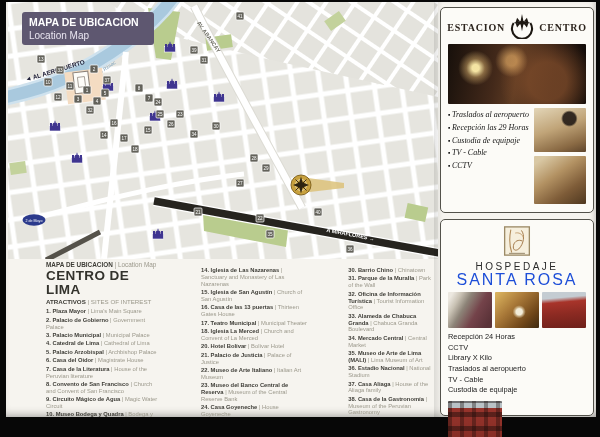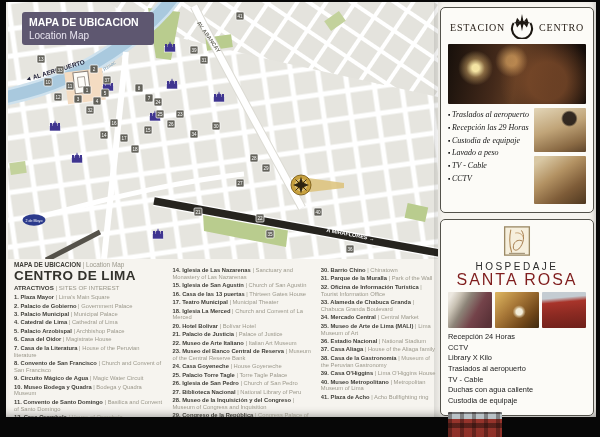--- a/index.html
+++ b/index.html
@@ -5,59 +5,59 @@
   html,body{margin:0;padding:0;width:600px;height:437px;background:#070707;overflow:hidden;
     font-family:"Liberation Sans",sans-serif;}
   .page{position:absolute;left:6px;top:2px;width:590px;height:415px;background:#f6f4ef;
     box-shadow:inset 0 -7px 9px -5px rgba(0,0,0,.3), inset -5px 0 7px -4px rgba(0,0,0,.18);}
   
   .map-wrap{position:absolute;left:2px;top:0;width:430px;height:257px;overflow:hidden;}
   .crease{position:absolute;left:428px;top:0;width:9px;height:415px;
     background:linear-gradient(90deg,rgba(0,0,0,.10),rgba(0,0,0,0));}
   
   .legend{position:absolute;left:8px;top:259px;width:422px;height:156px;display:flex;gap:9px;overflow:hidden;}
-  .lcol{overflow:hidden;}
+  .lcol{overflow:hidden;margin-left:32px;}
   .lcol1{flex-basis:37%;}
   .lcol2{flex-basis:34.5%;padding-top:6px;}
   .lcol3{flex-basis:28.5%;padding-top:6px;}
   .lg-head{font-size:6.4px;font-weight:bold;color:#3e3d37;margin-bottom:1px;}
   .lg-title{font-size:13.5px;font-weight:bold;letter-spacing:.4px;color:#33322c;line-height:1.05;}
   .lg-sub{font-size:6.2px;font-weight:bold;color:#3e3d37;margin:1px 0 3px;}
   .en{color:#9b988b;font-weight:normal;}
   .lcol ul{list-style:none;margin:0;padding:0;font-size:5.8px;line-height:1.18;color:#43423c;}
   .lcol li{margin-bottom:1.6px;}
   .es{font-weight:bold;color:#3e3d37;}
   
   .panel{position:absolute;left:434px;width:154px;background:#fcfbf7;border:1.6px solid #53524b;
     border-radius:5px;padding:6px 7px;box-sizing:border-box;}
   .p-est{top:5px;height:206px;}
   .p-sr{top:217px;height:197px;}
   .et{display:flex;align-items:center;justify-content:center;gap:3px;
-    font-family:"Liberation Serif",serif;font-weight:normal;font-size:10px;letter-spacing:.8px;color:#2c241d;}
+    font-family:"Liberation Serif",serif;font-weight:bold;font-size:10px;letter-spacing:.8px;color:#2c241d;}
   .photo{border-radius:1px;}
   .ph-est-main{height:60px;margin:3px 0 4px;
     background:
       radial-gradient(circle at 20% 40%, rgba(255,238,170,.95) 0 3%, rgba(255,210,130,.4) 8%, transparent 15%),
       radial-gradient(circle at 46% 28%, rgba(255,195,115,.55) 0 6%, transparent 19%),
       radial-gradient(circle at 72% 62%, rgba(125,75,42,.8) 0 18%, transparent 45%),
       linear-gradient(100deg,#17100b,#43291a 35%,#5c3a22 50%,#241610 75%,#0d0906);}
   .est-body{display:flex;gap:4px;}
   .services-serif{flex:1;list-style:none;margin:1px 0 0;padding:0;
     font-family:"Liberation Serif",serif;font-style:italic;font-size:8px;line-height:1.6;color:#141414;}
   .services-serif li::before{content:"▪ ";font-style:normal;font-size:6.5px;color:#111;}
   .est-side{width:52px;display:flex;flex-direction:column;gap:4px;}
   .ph-est-r1{height:44px;
     background:
       radial-gradient(circle at 68% 24%, rgba(35,27,22,.9) 0 13%, transparent 17%),
       linear-gradient(160deg,#e3d6b8,#c0a478 45%,#8a6a44 80%,#5e452c);}
   .ph-est-r2{height:48px;
     background:linear-gradient(145deg,#d9c8a4 10%,#b39263 40%,#7e5c38 70%,#4f3820);}
   .sr-top{text-align:center;}
   .sr-sub{font-size:10px;letter-spacing:2.5px;color:#2a2a2a;margin-top:1px;}
-  .sr-title{font-size:16px;letter-spacing:2px;color:#7f1d1d;font-weight:400;line-height:1.05;}
+  .sr-title{font-size:16px;letter-spacing:2px;color:#1d4ed8;font-weight:400;line-height:1.05;}
   .sr-photos{display:flex;gap:3px;margin-top:3px;}
   .sr-photos .photo{flex:1;height:36px;}
   .ph-sr-1{background:linear-gradient(120deg,#ece8e0 8%,#c9c2b4 22%,#8d8478 38%,#74434a 62%,#5a3238 90%);}
   .ph-sr-2{background:
       radial-gradient(circle at 55% 55%, #f2ecd9 0 10%, rgba(240,230,200,.6) 14%, transparent 21%),
       linear-gradient(135deg,#d8b05c 5%,#a87838 40%,#6e4518 75%,#3f2a10);}
   .ph-sr-3{background:linear-gradient(175deg,#c4ccd2 0 18%,#a8342a 30%,#8c2a22 60%,#6e201a);}
   .sr-body{display:flex;gap:5px;margin-top:4px;flex-direction:column;}
   .services-sans{flex:1;list-style:none;margin:0;padding:0;font-size:7.4px;line-height:1.45;color:#1a1a1a;}
   .ph-sr-building{width:54px;height:86px;
@@ -422,21 +422,20 @@
         </svg>
       </span>
       <span>CENTRO</span>
     </div>
     <div class="photo ph-est-main"></div>
     <div class="est-body">
       <ul class="services-serif">
           <li>Traslados al aeropuerto</li>
           <li>Recepción las 29 Horas</li>
           <li>Custodia de equipaje</li>
-          <li>Lavado a peso</li>
           <li>TV - Cable</li>
           <li>CCTV</li>
         </ul>
       <div class="est-side">
         <div class="photo ph-est-r1"></div>
         <div class="photo ph-est-r2"></div>
       </div>
     </div>
   </div>
 
@@ -459,20 +458,19 @@
       <div class="photo ph-sr-2"></div>
       <div class="photo ph-sr-3"></div>
     </div>
     <div class="sr-body">
       <ul class="services-sans">
           <li>Recepción 24 Horas</li>
           <li>CCTV</li>
           <li>Library X Kilo</li>
           <li>Traslados al aeropuerto</li>
           <li>TV - Cable</li>
-          <li>Duchas con agua caliente</li>
           <li>Custodia de equipaje</li>
         </ul>
       <div class="photo ph-sr-building"></div>
     </div>
   </div>
 
 </div>
 
 </body></html>

